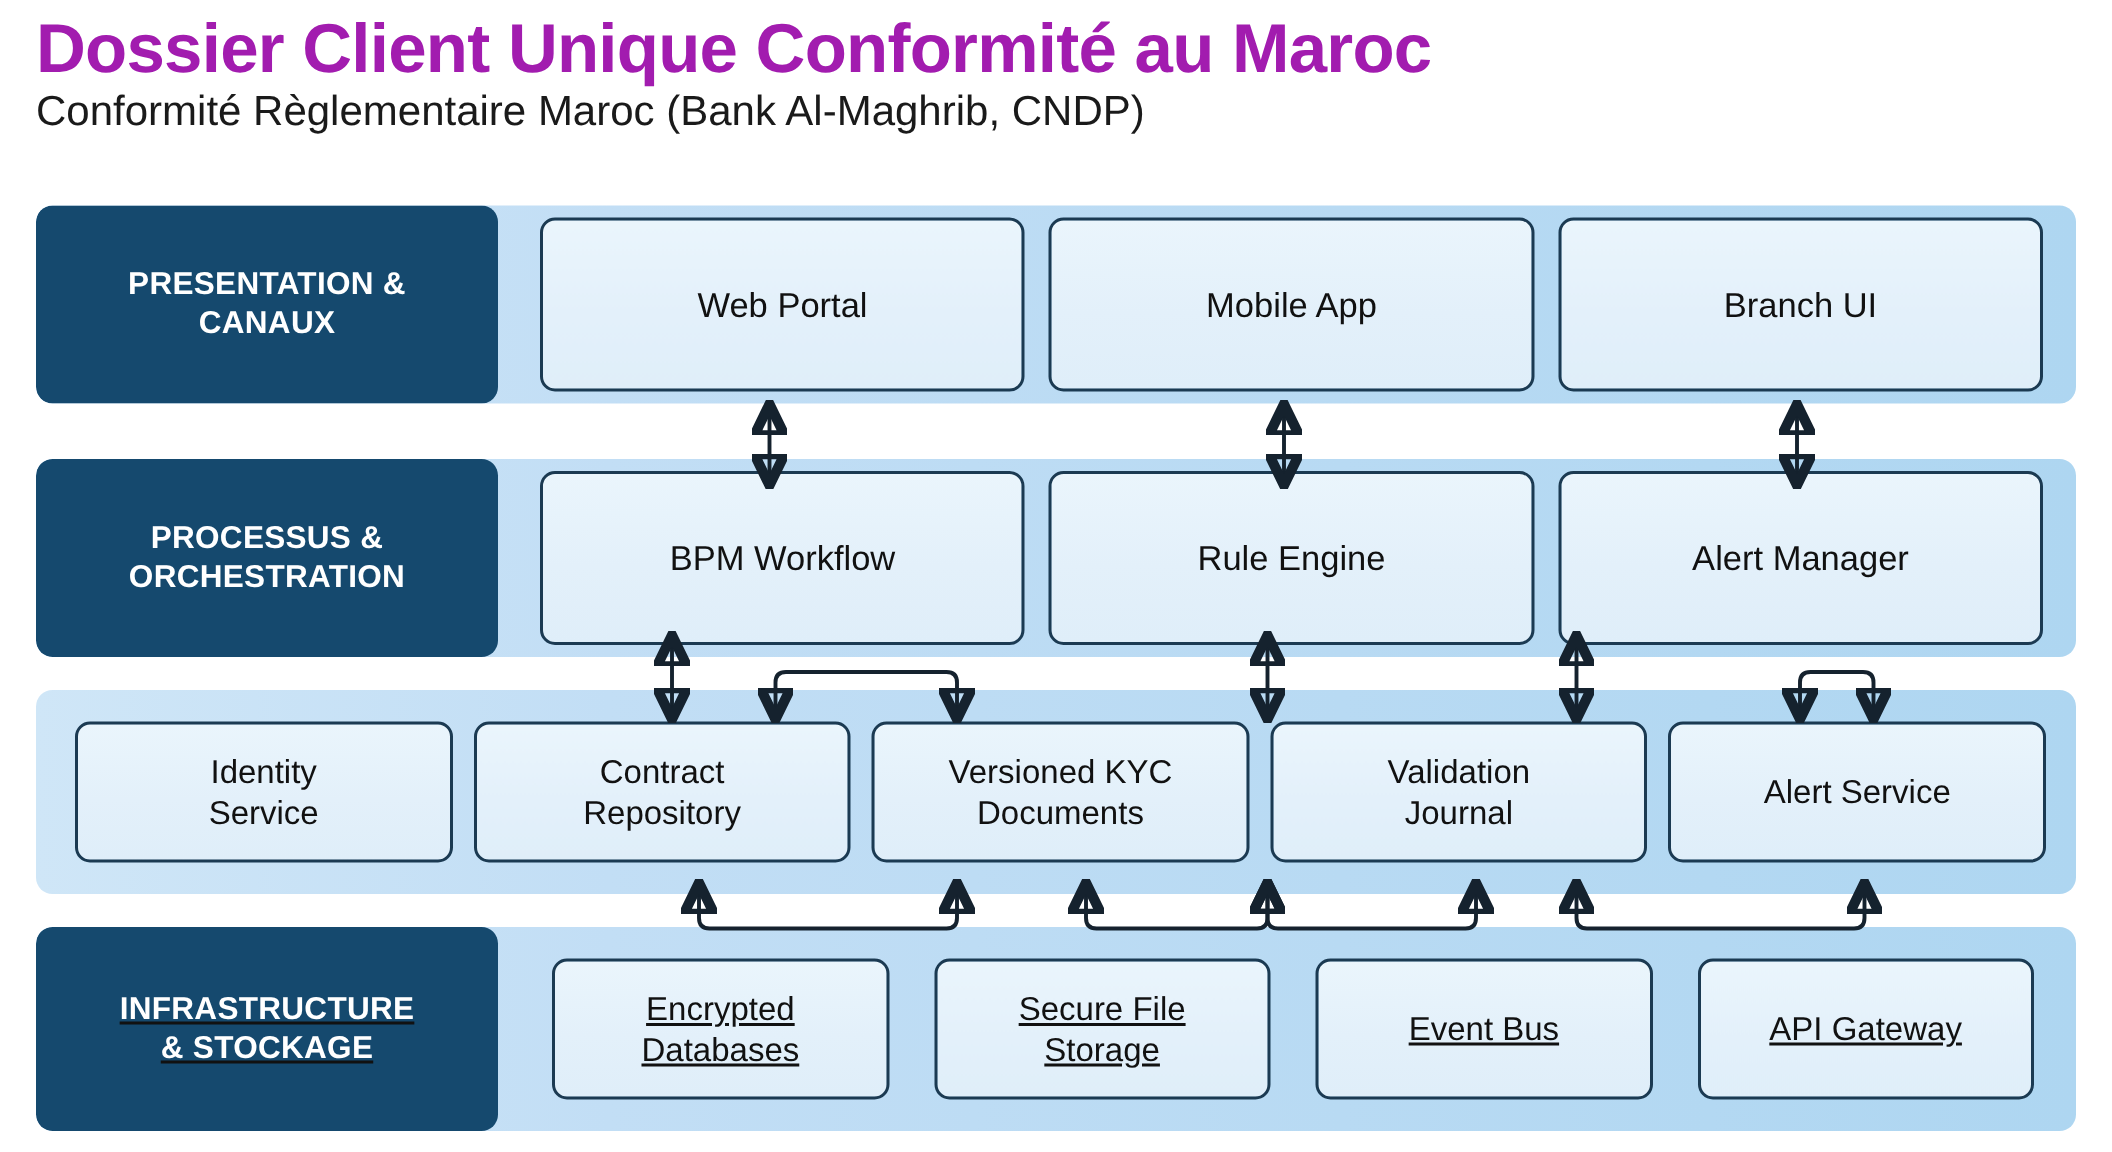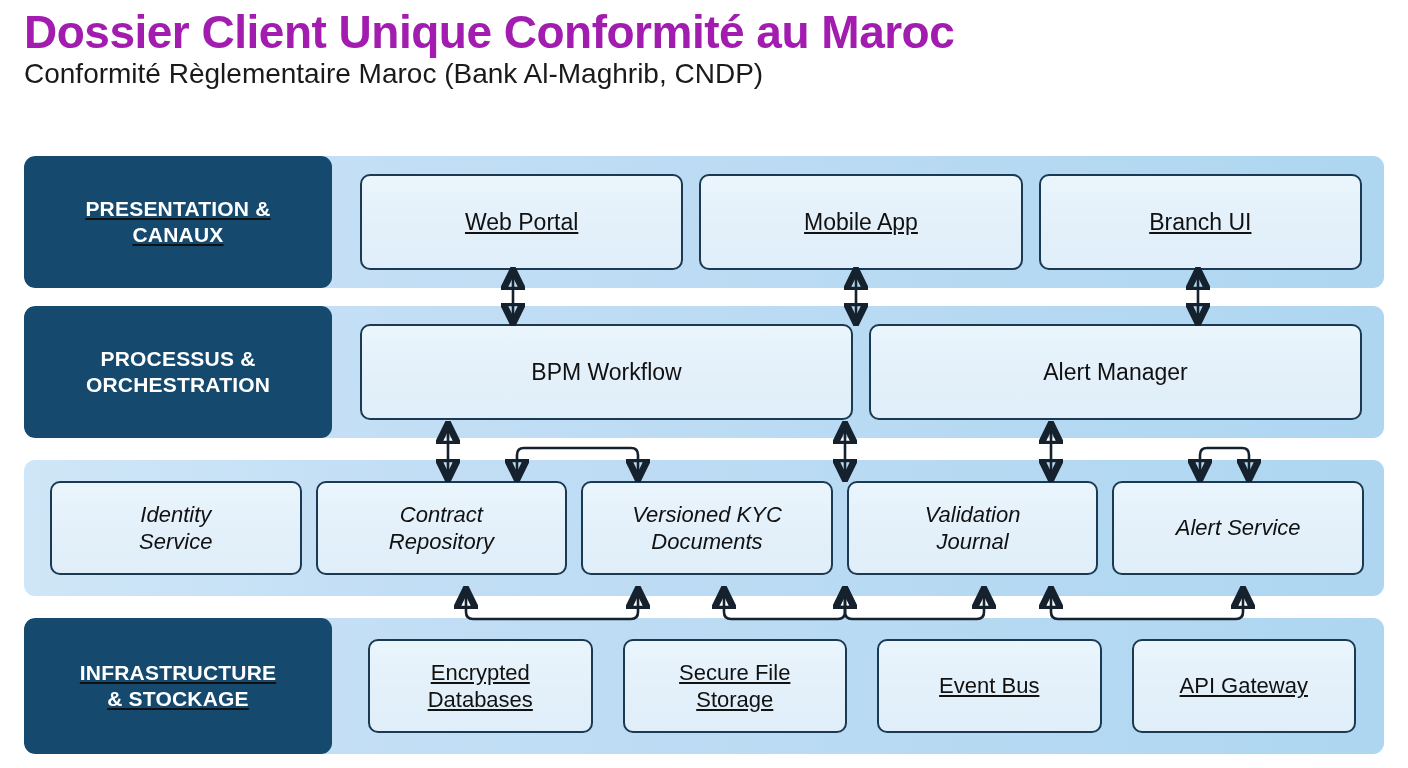--- a/index.html
+++ b/index.html
@@ -77,43 +77,43 @@
     flex: 1 1 auto;
     display: flex;
     align-items: center;
     justify-content: space-between;
     padding: 0 22px 0 28px;
     box-sizing: border-box;
     gap: 16px;
   }
   .node {
     flex: 1 1 0;
-    height: 96px;
+    height: 116px;
     background: linear-gradient(to bottom, #eaf5fc 0%, #e3f0fa 55%, #dfeef9 100%);
     border: 2px solid #1b3a52;
     border-radius: 10px;
     display: flex;
     align-items: center;
     justify-content: center;
     text-align: center;
     font-size: 23px;
     line-height: 1.24;
     color: #111111;
     box-sizing: border-box;
     padding: 4px 6px;
   }
 
   
-  #band-presentation { top: 156px;  height: 132px; text-decoration: underline; }
+  #band-presentation { top: 137px;  height: 132px; }
   #band-processus    { top: 306px;  height: 132px; }
   #band-services     { top: 460px;  height: 136px; }
   #band-infra        { top: 618px;  height: 136px; text-decoration: underline; }
 
   #band-services .node, #band-infra .node { height: 94px; font-size: 22px; }
-  #band-services .layer-nodes { gap: 14px; padding: 0 20px 0 26px; font-style: italic; }
+  #band-services .layer-nodes { gap: 14px; padding: 0 20px 0 26px; }
   #band-infra    .layer-nodes { gap: 30px; padding: 0 28px 0 36px; }
 
   
   #connectors {
     position: absolute;
     left: 0; top: 0;
     width: 1408px;
     height: 768px;
     pointer-events: none;
     z-index: 5;
@@ -151,20 +151,23 @@
     </div>
   </div>
 
   <div class="layer-band" id="band-processus">
     <div class="layer-label">
       <span>PROCESSUS &amp;<br>ORCHESTRATION</span>
     </div>
     <div class="layer-nodes">
       <div class="node">
         <span>BPM Workflow</span>
+      </div>
+      <div class="node">
+        <span>Rule Engine</span>
       </div>
       <div class="node">
         <span>Alert Manager</span>
       </div>
     </div>
   </div>
 
   <div class="layer-band" id="band-services">
     <div class="layer-nodes">
       <div class="node">

